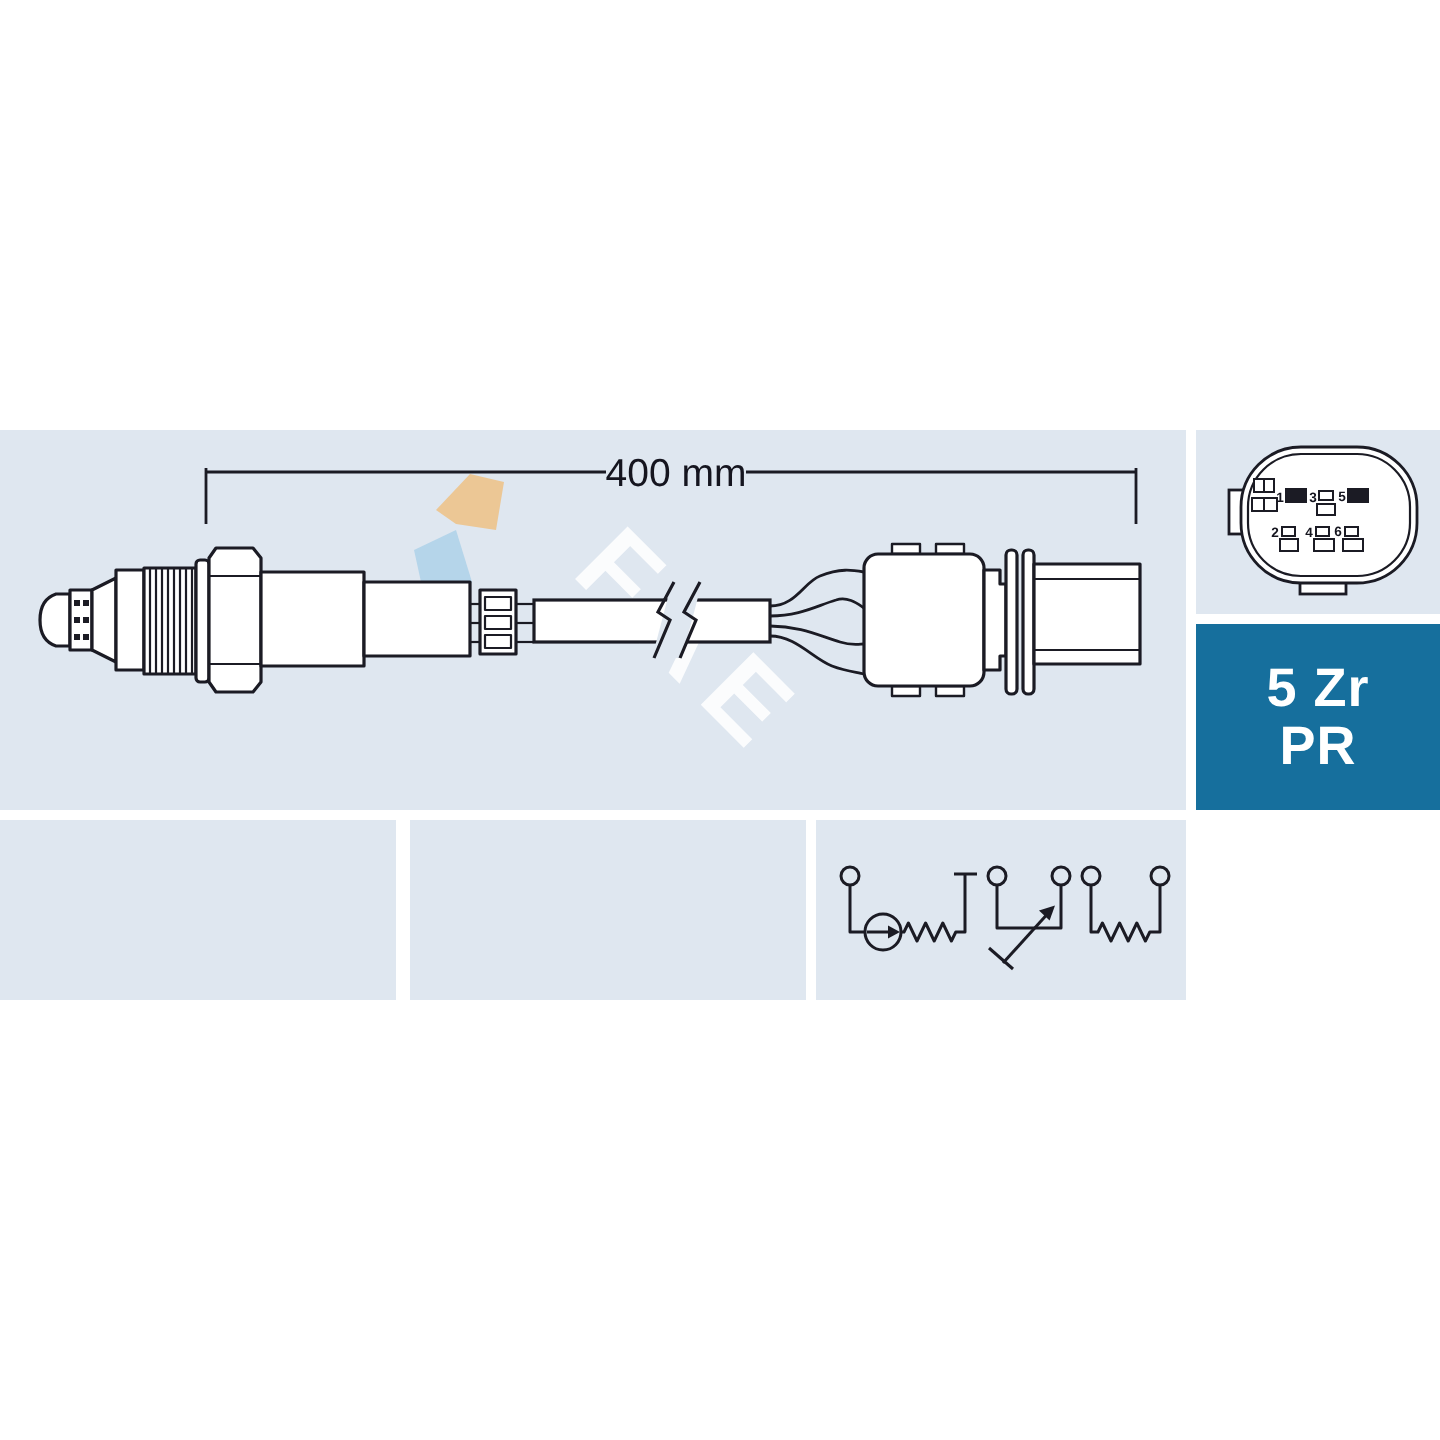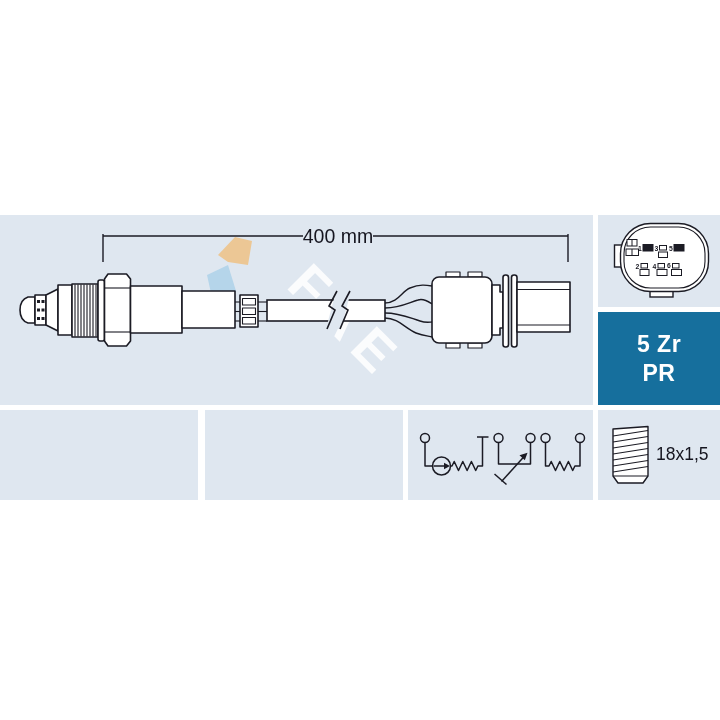--- a/index.html
+++ b/index.html
@@ -7,21 +7,21 @@
     position:relative;width:720px;height:720px;background:#ffffff;
     font-family:"Liberation Sans",sans-serif;overflow:hidden;
   }
   .panel{position:absolute;background:#dfe7f0;}
   .main-panel{left:0;top:215px;width:593px;height:190px;overflow:hidden;}
   .connector-panel{left:598px;top:215px;width:122px;height:92px;}
   .spec-badge{
     position:absolute;left:598px;top:312px;width:122px;height:93px;
     background:#166f9d;color:#ffffff;display:flex;flex-direction:column;
     align-items:center;justify-content:center;font-weight:bold;
-    font-size:23px;line-height:29px;letter-spacing:0.5px;
+    font-size:27px;line-height:29px;letter-spacing:0.5px;
   }
   .b1{left:0;top:410px;width:198px;height:90px;}
   .b2{left:205px;top:410px;width:198px;height:90px;}
   .b3{left:408px;top:410px;width:185px;height:90px;}
   .b4{left:598px;top:410px;width:122px;height:90px;}
   svg{display:block;}
   .dim-text{font-family:"Liberation Sans",sans-serif;font-size:19.5px;fill:#15151f;}
   .thread-text{font-family:"Liberation Sans",sans-serif;font-size:17.5px;fill:#15151f;}
   .pin-text{font-family:"Liberation Sans",sans-serif;font-size:6.8px;font-weight:bold;fill:#15151f;}
   .fae-wm{font-family:"Liberation Sans",sans-serif;font-weight:bold;font-size:54px;fill:#ffffff;opacity:0.88;letter-spacing:10px;}
@@ -200,32 +200,14 @@
           <path d="M137.5 32.5 V56 H141 l2.2 -4.5 l4.3 9 l4.3 -9 l4.3 9 l4.3 -9 l4.3 9 l2.2 -4.5 H172 V32.5"></path>
         </g>
       </g>
       <g fill="#1b1b24" stroke="none">
         <polygon points="42,56 36,52.8 36,59.2"></polygon>
         <polygon points="119.5,42.8 111.5,45.2 116.8,50.2"></polygon>
       </g>
     </svg>
   </div>
 
-  <div class="panel b4">
-    <svg width="122" height="90" viewBox="0 0 122 90">
-      <g fill="#ffffff" stroke="#1b1b24" stroke-width="1.4" stroke-linejoin="round">
-        <path d="M15 19 L50 16.5 V66 L45 73 H20 L15 66 Z"></path>
-      </g>
-      <g stroke="#1b1b24" stroke-width="1.1">
-        <line x1="15" y1="66" x2="50" y2="66"></line>
-        <line x1="15" y1="26" x2="50" y2="20.5"></line>
-        <line x1="15" y1="32" x2="50" y2="26.5"></line>
-        <line x1="15" y1="38" x2="50" y2="32.5"></line>
-        <line x1="15" y1="44" x2="50" y2="38.5"></line>
-        <line x1="15" y1="50" x2="50" y2="44.5"></line>
-        <line x1="15" y1="56" x2="50" y2="50.5"></line>
-        <line x1="15" y1="62" x2="50" y2="56.5"></line>
-      </g>
-      <text class="thread-text" x="58" y="50">18x1,5</text>
-    </svg>
-  </div>
 
 </div>
 
 </body></html>

